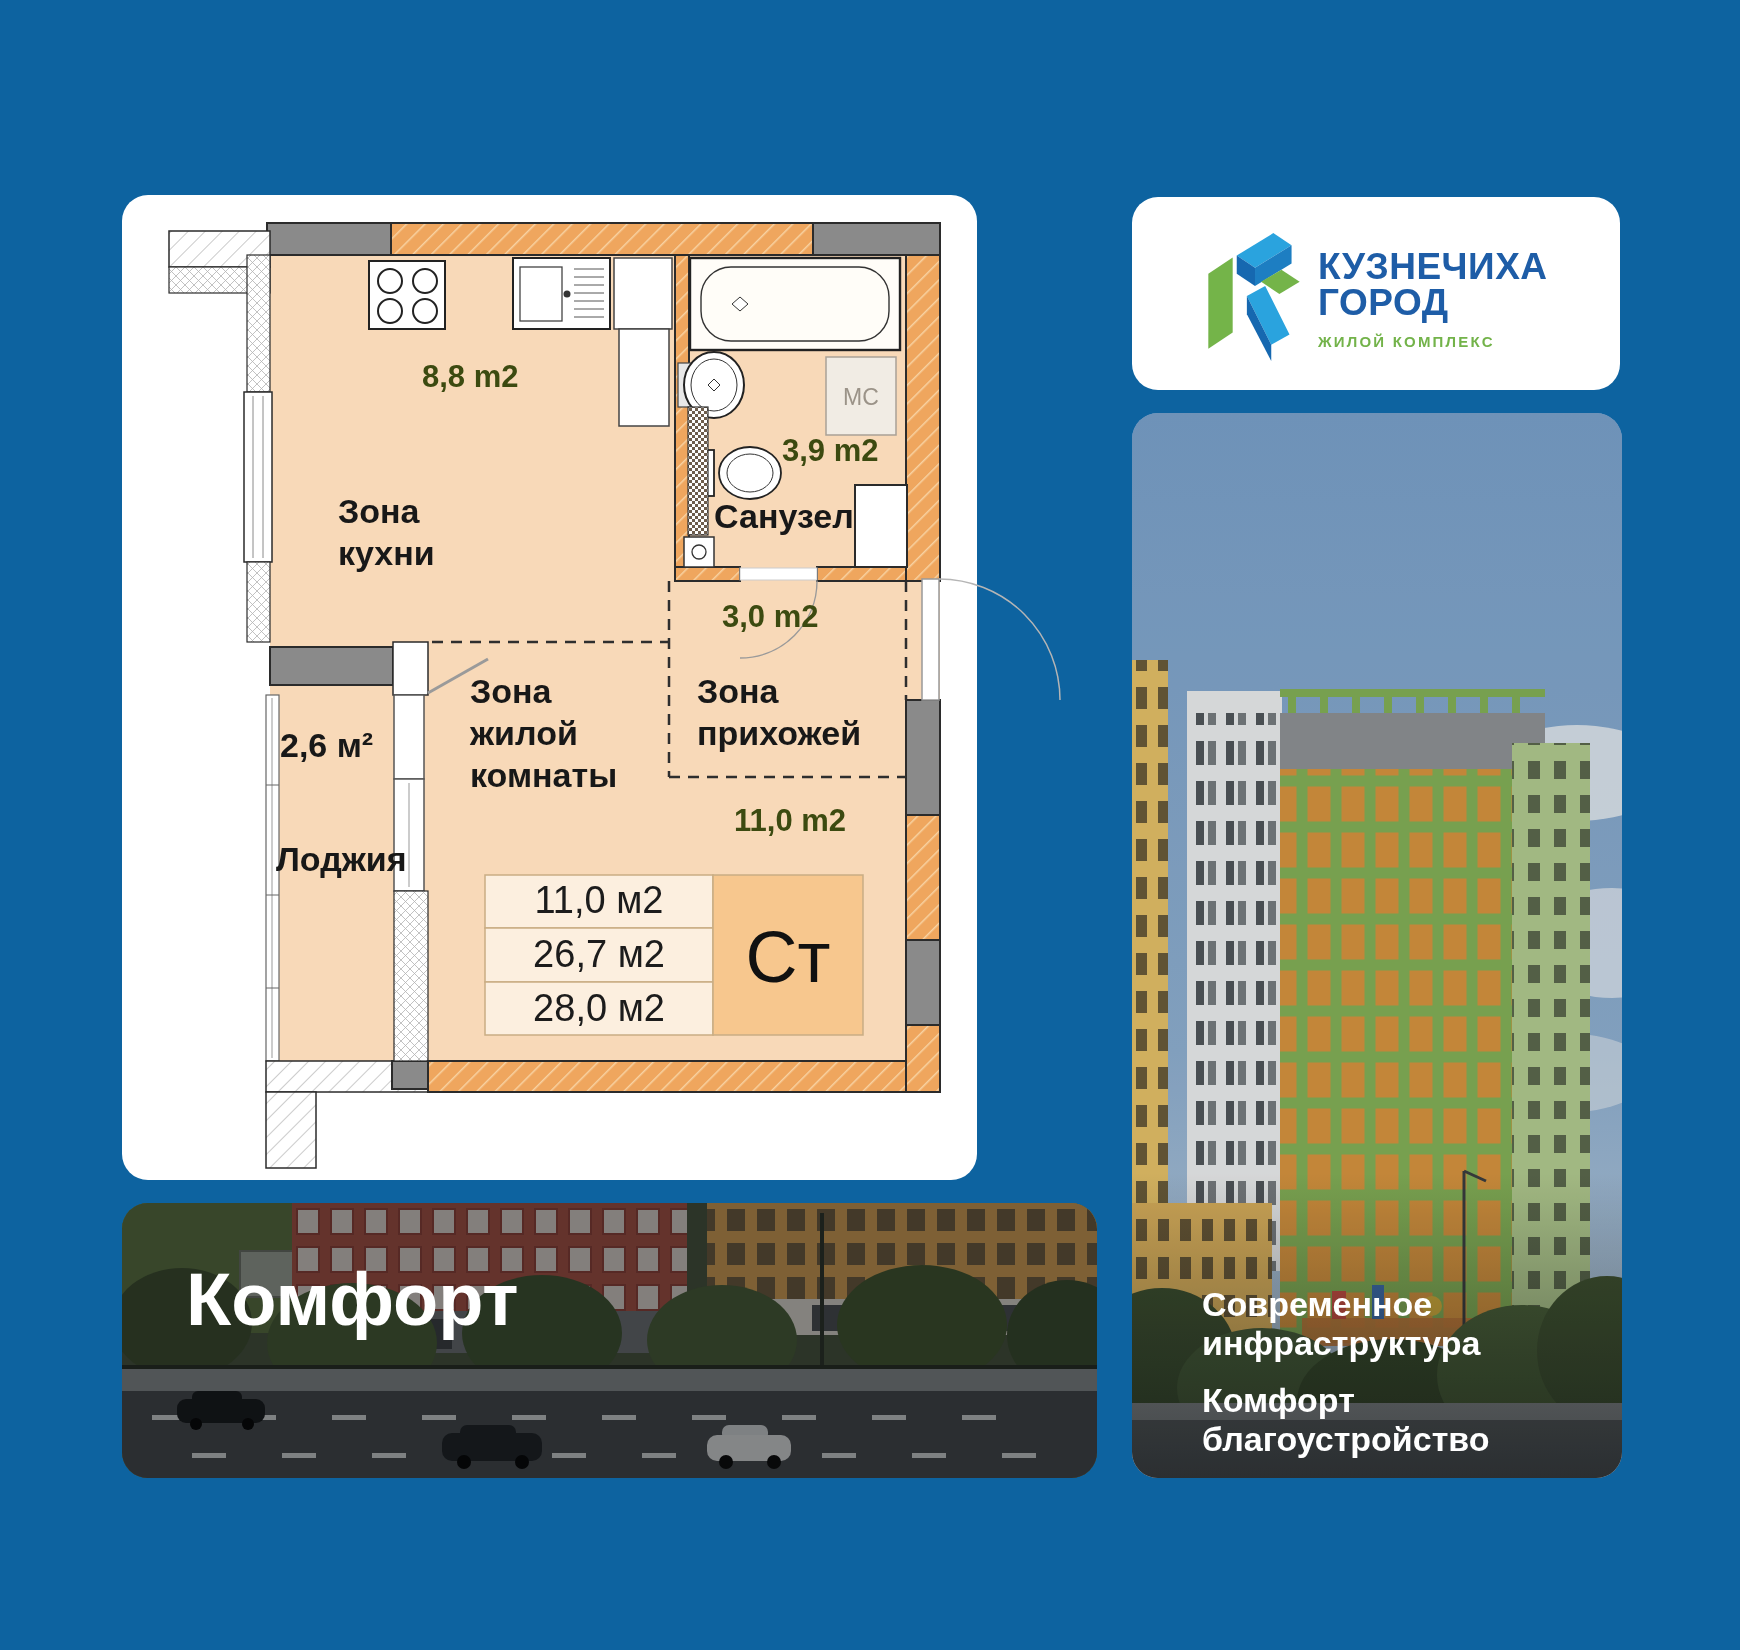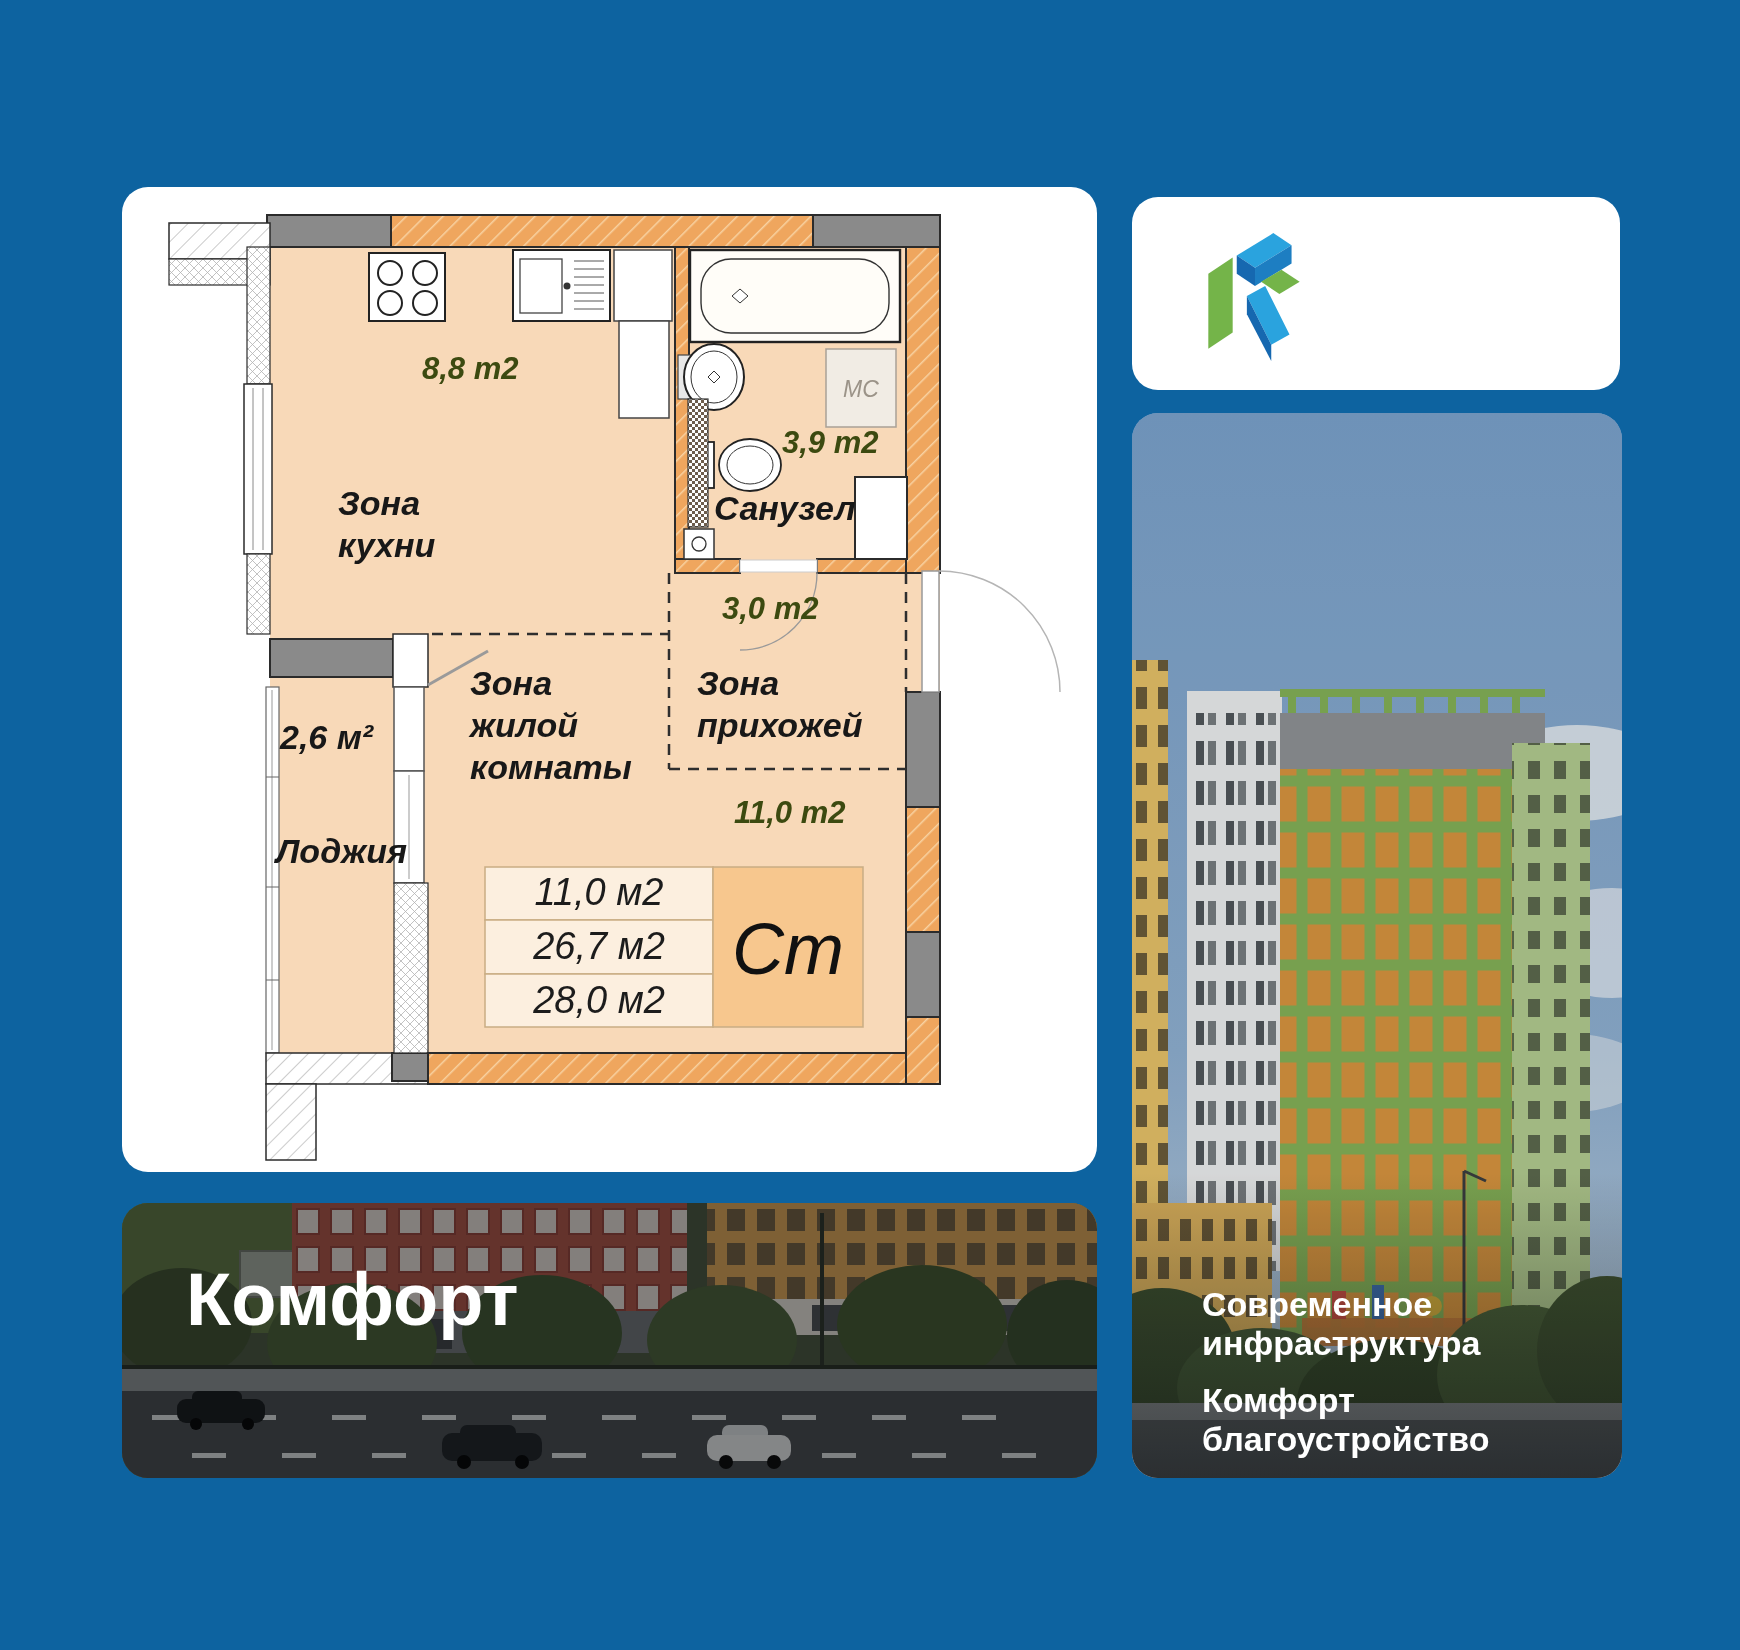--- a/index.html
+++ b/index.html
@@ -1,19 +1,19 @@
 <!DOCTYPE html>
 <html><head>
 <meta charset="utf-8">
 <style>
   html,body{margin:0;padding:0;background:#0d63a0;}
   .canvas{position:relative;width:1740px;height:1650px;background:#0d63a0;overflow:hidden;
           font-family:"Liberation Sans",sans-serif;}
   .card{position:absolute;background:#ffffff;border-radius:26px;}
-  .plan-card{left:122px;top:187px;width:975px;height:985px;font-style:italic;}
+  .plan-card{left:122px;top:195px;width:855px;height:985px;}
   .logo-card{left:1132px;top:197px;width:488px;height:193px;}
   .right-panel{left:1132px;top:413px;width:490px;height:1065px;border-radius:26px;overflow:hidden;background:#7aa2cc;}
   .left-band{left:122px;top:1203px;width:975px;height:275px;border-radius:26px;overflow:hidden;background:#46523c;}
   .plan-card svg,.right-panel svg,.left-band svg{position:absolute;left:0;top:0;}
   .logo-icon{position:absolute;left:74px;top:28px;width:96px;height:136px;}
   .logo-text{position:absolute;left:186px;top:52px;}
   .logo-title{margin:0;font-size:37px;font-weight:800;letter-spacing:.5px;color:#1e5da7;line-height:36px;}
   .logo-sub{margin:12px 0 0 0;font-size:15px;font-weight:700;letter-spacing:2.2px;color:#73b34a;}
   .band-text{position:absolute;left:64px;top:52px;color:#ffffff;font-weight:700;
              font-size:74px;line-height:90px;white-space:nowrap;}
@@ -179,20 +179,25 @@
   <div class="card logo-card">
     <svg class="logo-icon" viewBox="0 0 94 134">
       <polygon points="2,48 26,32 26,106 2,122" fill="#74b449"></polygon>
       <polygon points="30,30 66,8 84,20 48,42" fill="#2aa3de"></polygon>
       <polygon points="30,30 30,48 48,60 48,42" fill="#1668b0"></polygon>
       <polygon points="48,42 84,20 84,38 48,60" fill="#1d7ec2"></polygon>
       <polygon points="54,56 74,44 92,56 72,68" fill="#74b449"></polygon>
       <polygon points="40,70 58,60 82,108 64,118" fill="#2aa3de"></polygon>
       <polygon points="40,70 40,88 64,134 64,118" fill="#1668b0"></polygon>
     </svg>
+    <div class="logo-text">
+      <p class="logo-title">КУЗНЕЧИХА</p>
+      <p class="logo-title">ГОРОД</p>
+      <p class="logo-sub">ЖИЛОЙ КОМПЛЕКС</p>
+    </div>
   </div>
 
   <div class="card right-panel">
     <svg viewBox="0 0 490 1065" width="490" height="1065">
       <defs>
         <linearGradient id="sky" x1="0" y1="0" x2="0" y2="1">
           <stop offset="0" stop-color="#7aa2cc"></stop>
             <stop offset="0.6" stop-color="#8fb0d2"></stop>
             <stop offset="1" stop-color="#c2d2de"></stop>
         </linearGradient>

